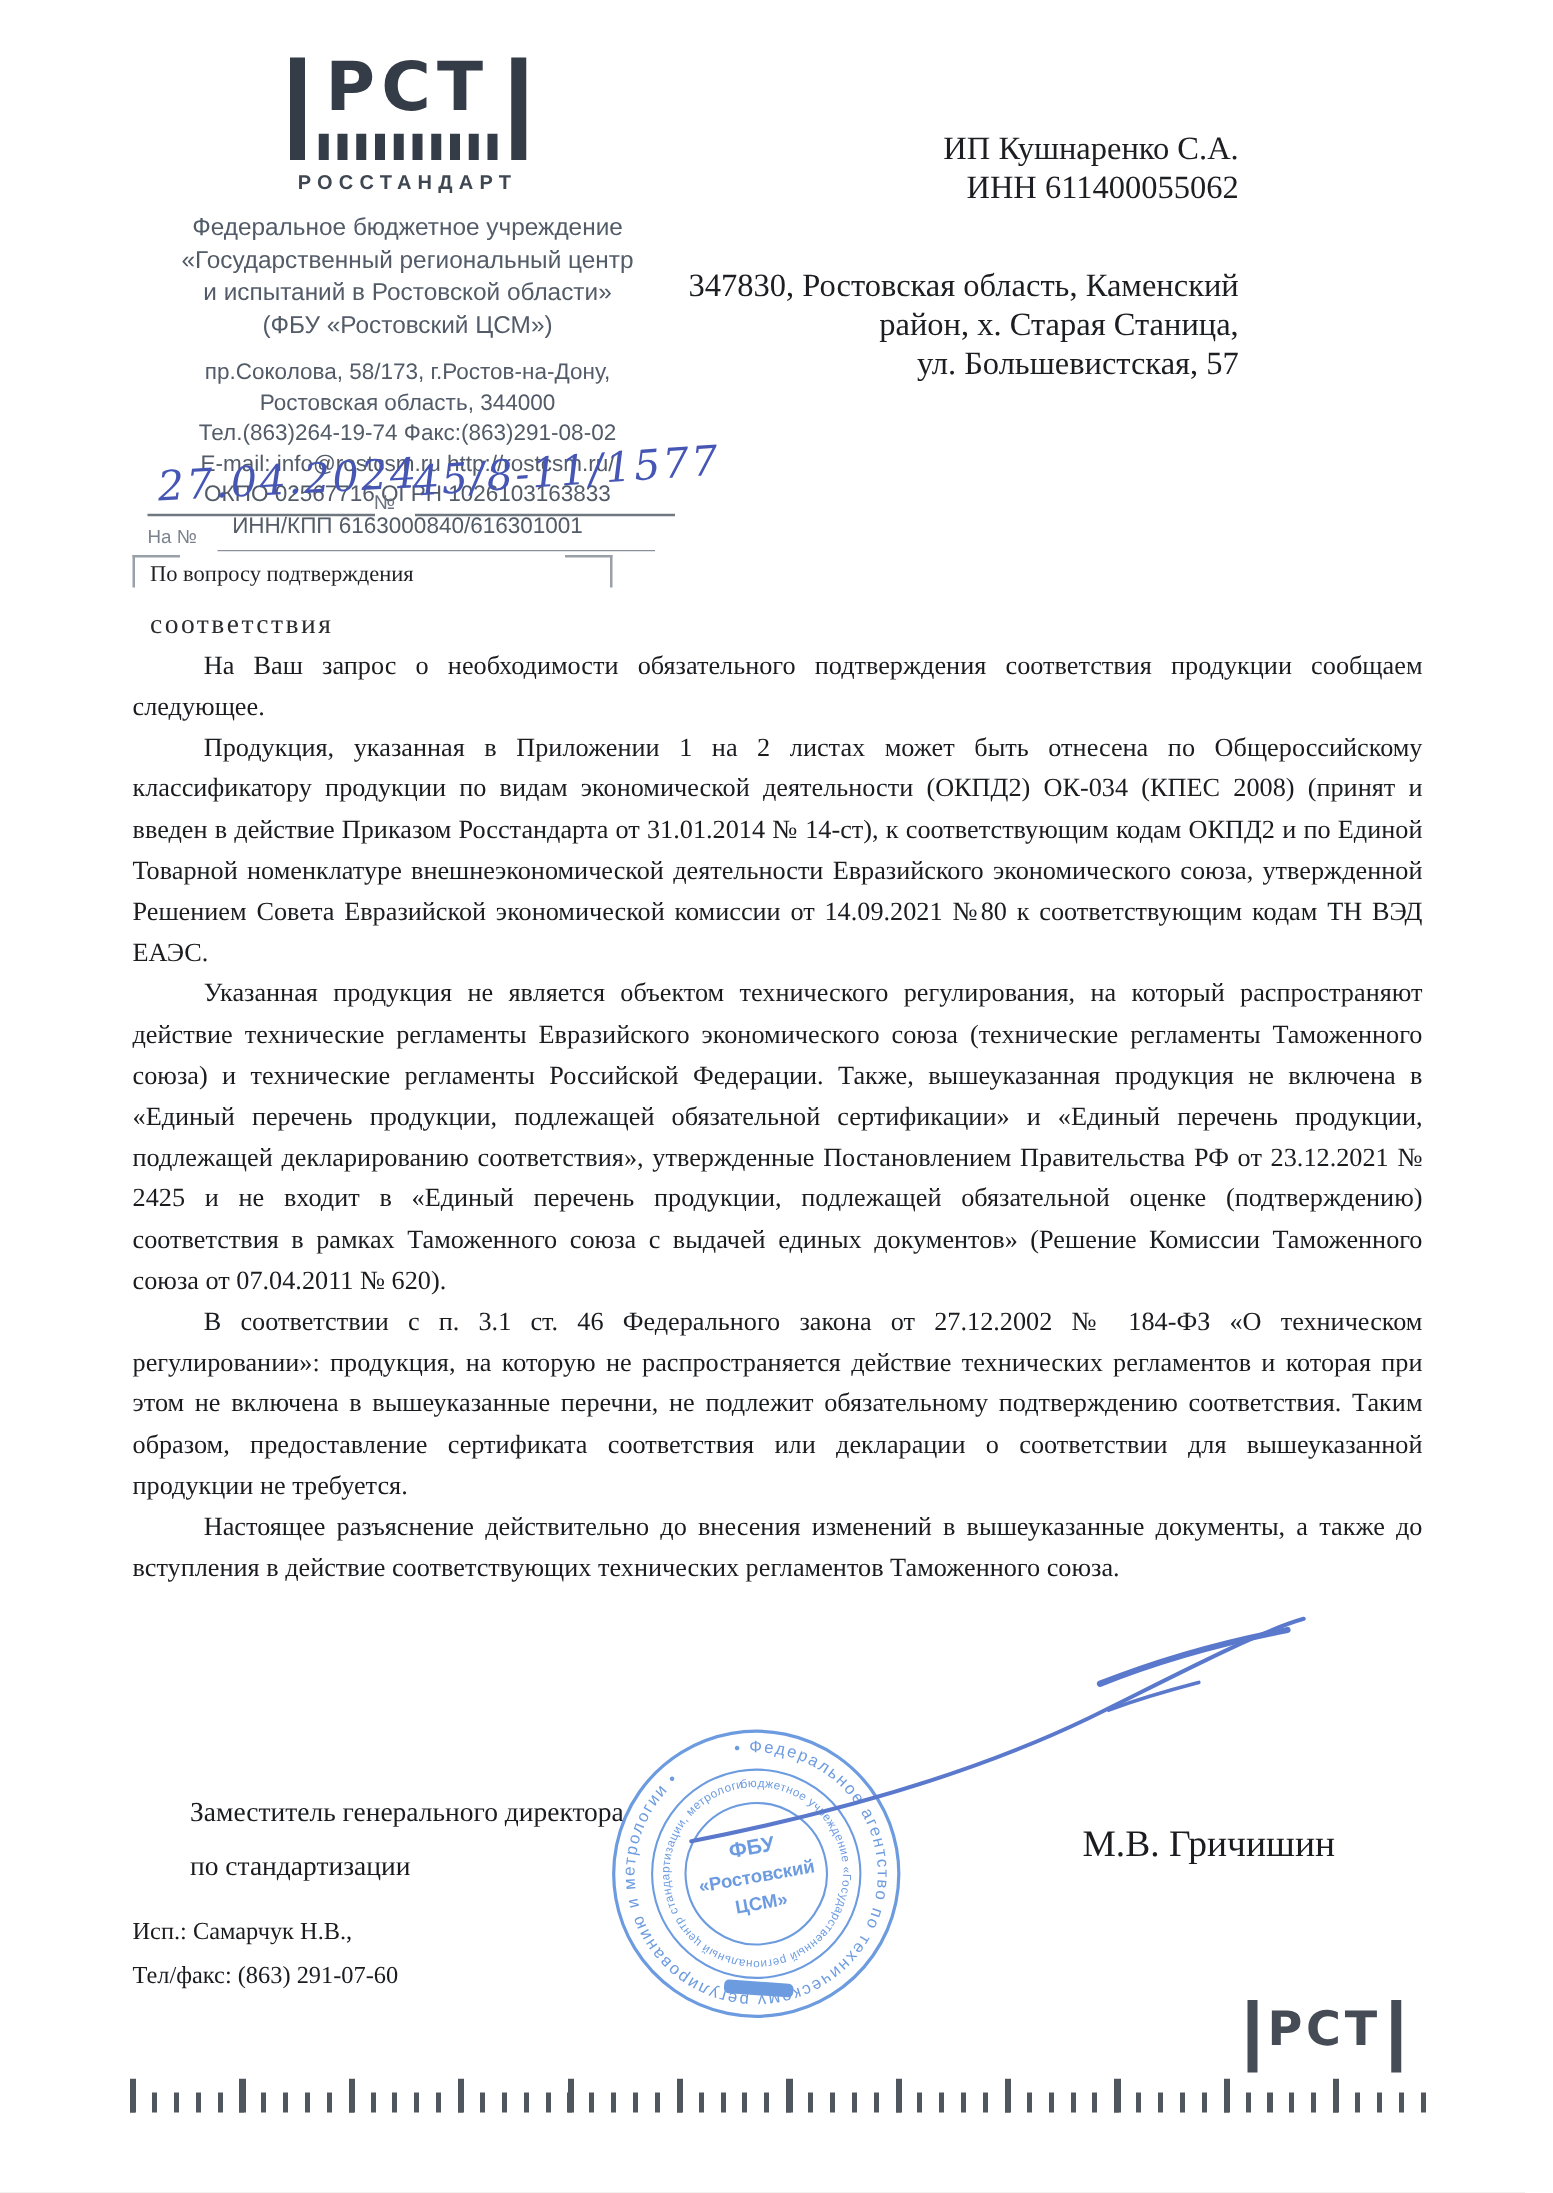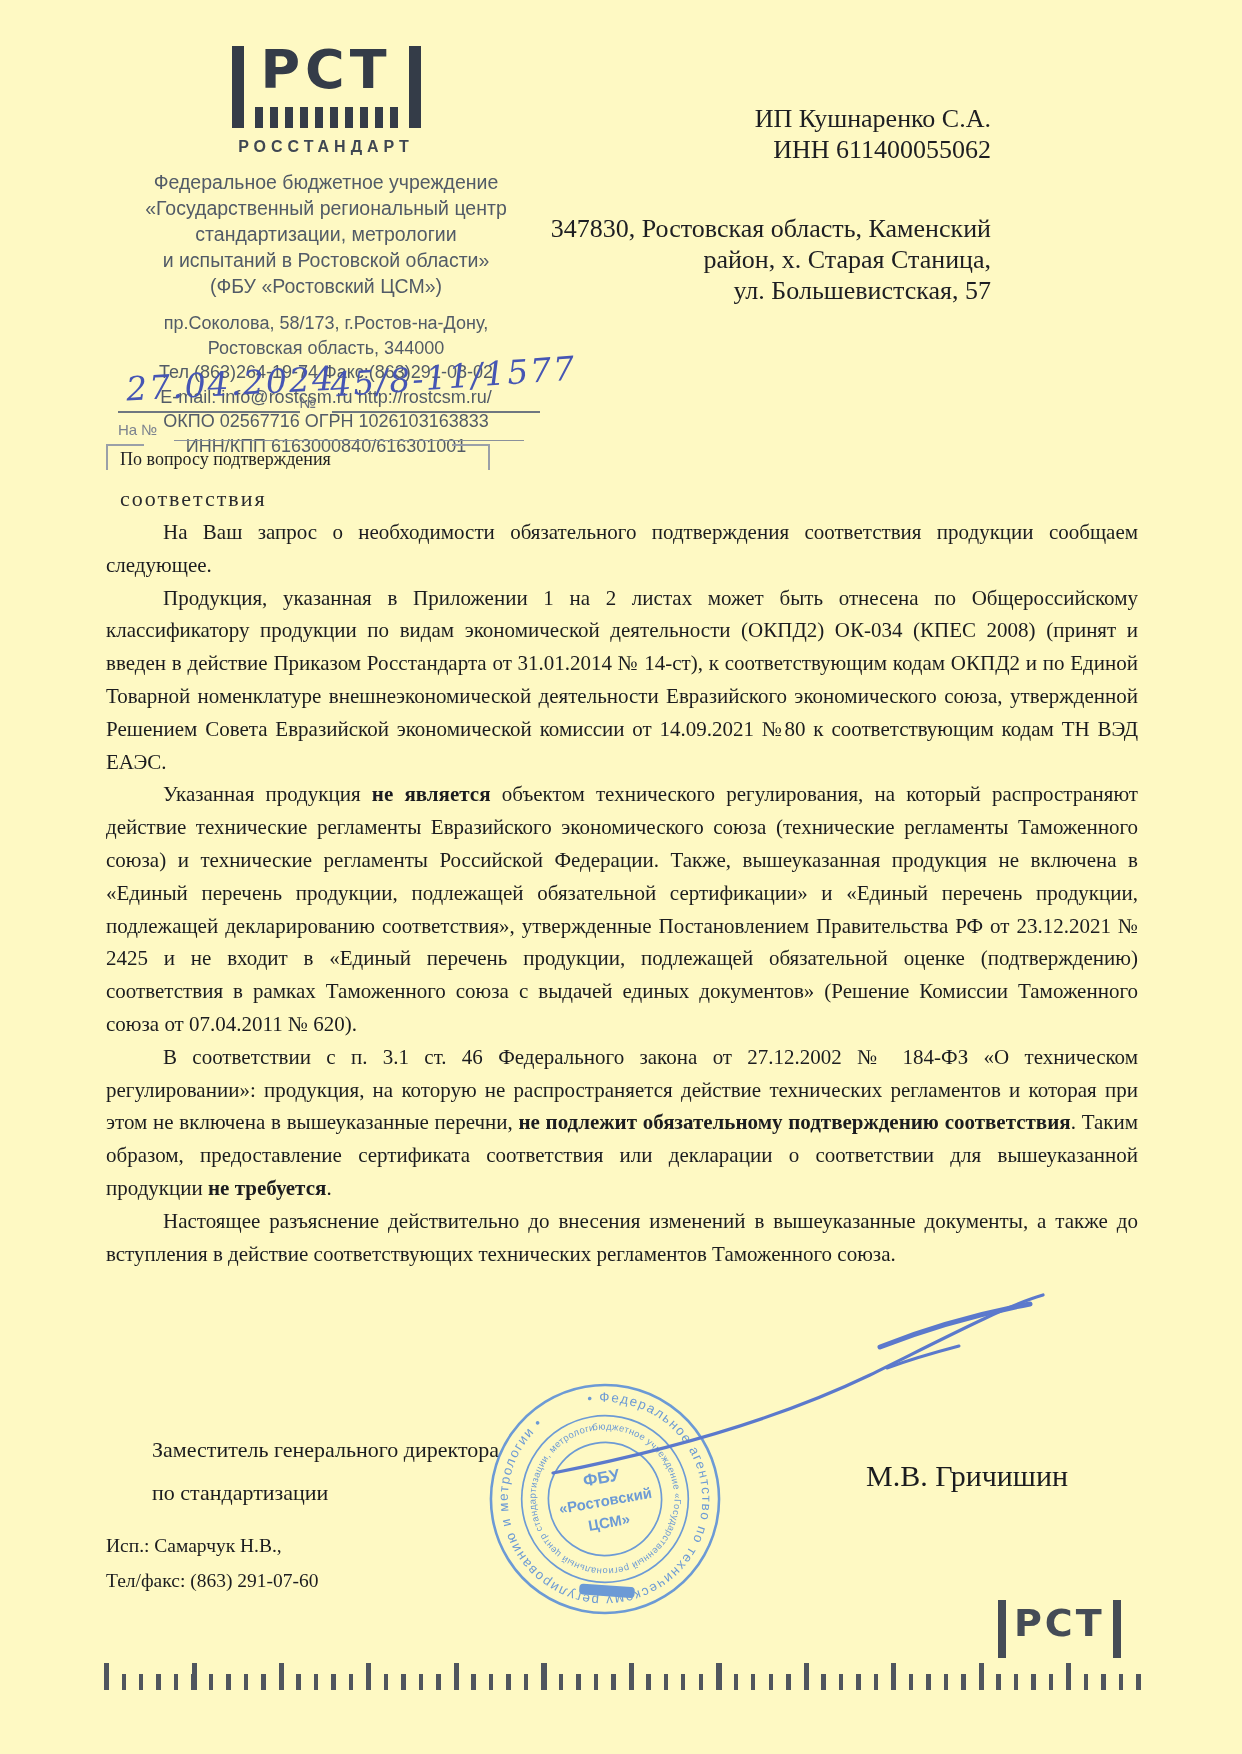--- a/index.html
+++ b/index.html
@@ -1,16 +1,16 @@
 <!DOCTYPE html>
 <html lang="ru"><head>
 <meta charset="utf-8">
 <style>
   html,body{margin:0;padding:0;background:#e9e8e4;}
-  .page{position:relative;width:1242px;height:1754px;margin:0 auto;background:#fef9c3;
+  .page{position:relative;width:1242px;height:1754px;margin:0 auto;background:#ffffff;
         font-family:"Liberation Sans",sans-serif;overflow:hidden;}
 
   
   .letterhead{position:absolute;left:96px;top:46px;width:460px;text-align:center;}
   .rst-logo{display:flex;gap:11px;justify-content:center;align-items:stretch;height:82px;width:fit-content;margin:0 auto;}
   .rst-logo .bar{width:12px;background:#343c48;}
   .rst-mid{display:flex;flex-direction:column;justify-content:space-between;align-items:center;}
   .rst-letters{font-family:"DejaVu Sans",sans-serif;font-weight:bold;font-size:54px;line-height:0.88;
                letter-spacing:5px;color:#343c48;}
   .rst-ticks{display:flex;gap:7px;height:21px;margin-top:6px;}
@@ -42,21 +42,21 @@
 
   
   .recipient{position:absolute;left:539px;top:103px;width:452px;text-align:right;
              font-family:"Liberation Serif",serif;font-size:26px;line-height:31px;color:#1d1e22;}
   .recipient .gap{height:48px;}
 
   
   .body-text{position:absolute;left:106px;top:516px;width:1032px;font-family:"Liberation Serif",serif;
              font-size:21px;line-height:32.8px;color:#1b1c1f;text-align:justify;}
   .body-text p{margin:0;text-indent:57px;}
-  .body-text b{font-weight:bold;}
+  .body-text b{font-weight:normal;}
 
   
   .sig-title1,.sig-title2,.sig-name{position:absolute;font-family:"Liberation Serif",serif;
              font-size:22px;color:#1b1c1f;white-space:nowrap;}
   .sig-title1{left:152px;top:1437px;}
   .sig-title2{left:152px;top:1480px;}
   .sig-name{left:866px;top:1459px;font-size:30px;}
   .exec{position:absolute;font-family:"Liberation Serif",serif;font-size:19.5px;color:#1b1c1f;white-space:nowrap;}
   .exec1{left:106px;top:1535px;}
   .exec2{left:106px;top:1570px;}
@@ -98,21 +98,20 @@
             <i></i>
             <i></i>
         </span>
       </span>
       <span class="bar"></span>
     </div>
     <div class="brand">РОССТАНДАРТ</div>
     <div class="org">
       <div>Федеральное бюджетное учреждение</div>
       <div>«Государственный региональный центр</div>
-      <div>стандартизации, метрологии</div>
       <div>и испытаний в Ростовской области»</div>
       <div>(ФБУ «Ростовский ЦСМ»)</div>
     </div>
     <div class="addr">
       <div>пр.Соколова, 58/173, г.Ростов-на-Дону,</div>
       <div>Ростовская область, 344000</div>
       <div>Тел.(863)264-19-74 Факс:(863)291-08-02</div>
       <div>E-mail: info@rostcsm.ru   http://rostcsm.ru/</div>
       <div>ОКПО 02567716  ОГРН 1026103163833</div>
       <div>ИНН/КПП 6163000840/616301001</div>

